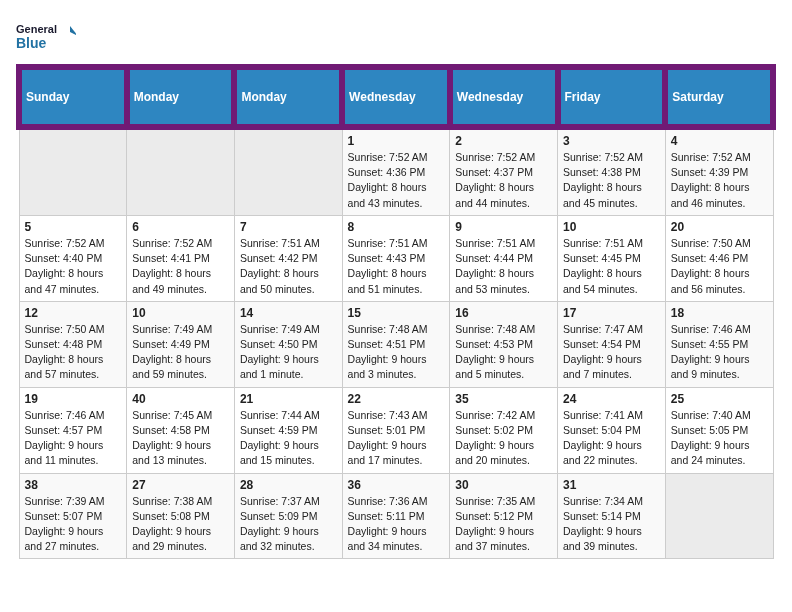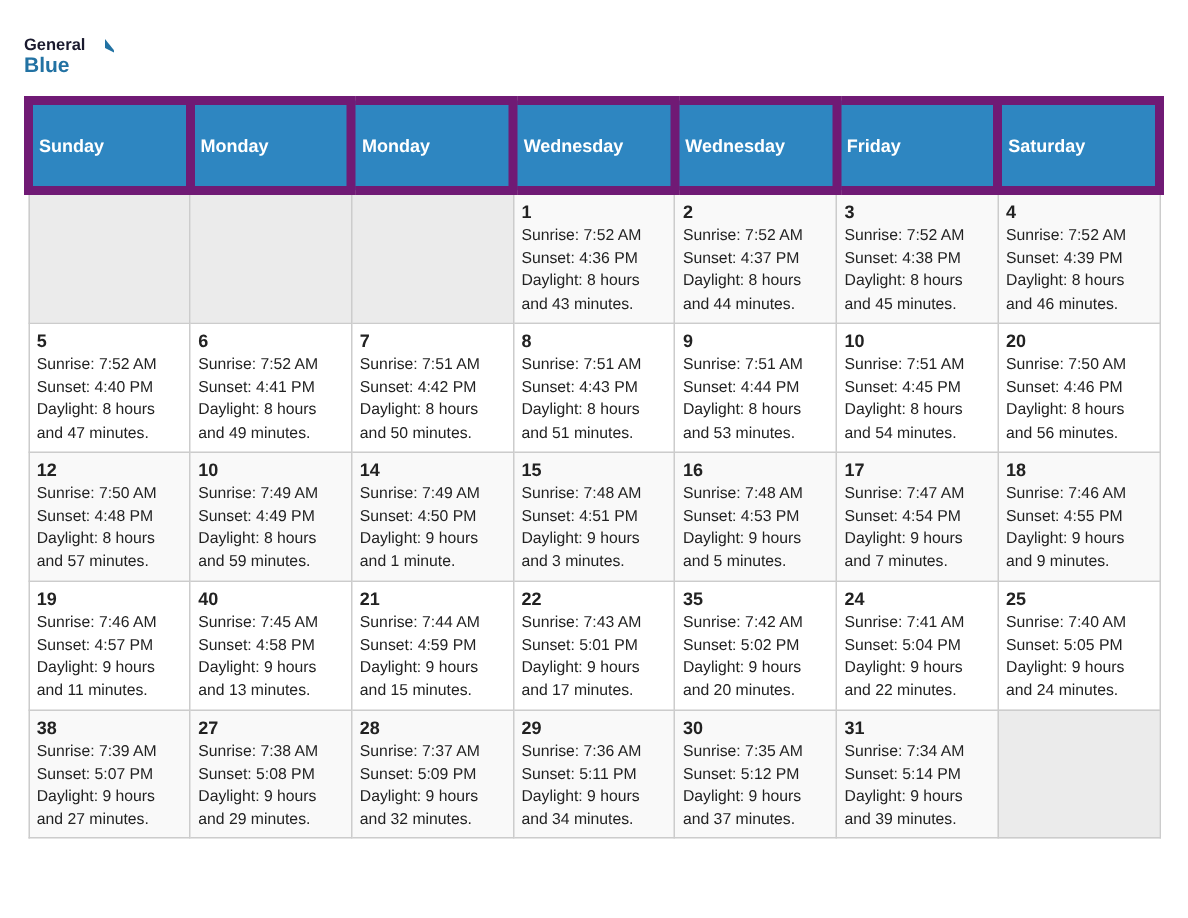--- a/index.html
+++ b/index.html
@@ -212,21 +212,21 @@
         </td>
         <td>
           <div class="day-num">27</div>
           <div class="day-info">Sunrise: 7:38 AM<br>Sunset: 5:08 PM<br>Daylight: 9 hours<br>and 29 minutes.</div>
         </td>
         <td>
           <div class="day-num">28</div>
           <div class="day-info">Sunrise: 7:37 AM<br>Sunset: 5:09 PM<br>Daylight: 9 hours<br>and 32 minutes.</div>
         </td>
         <td>
-          <div class="day-num">29</div>
+          <div class="day-num">36</div>
           <div class="day-info">Sunrise: 7:36 AM<br>Sunset: 5:11 PM<br>Daylight: 9 hours<br>and 34 minutes.</div>
         </td>
         <td>
           <div class="day-num">30</div>
           <div class="day-info">Sunrise: 7:35 AM<br>Sunset: 5:12 PM<br>Daylight: 9 hours<br>and 37 minutes.</div>
         </td>
         <td>
           <div class="day-num">31</div>
           <div class="day-info">Sunrise: 7:34 AM<br>Sunset: 5:14 PM<br>Daylight: 9 hours<br>and 39 minutes.</div>
         </td>

